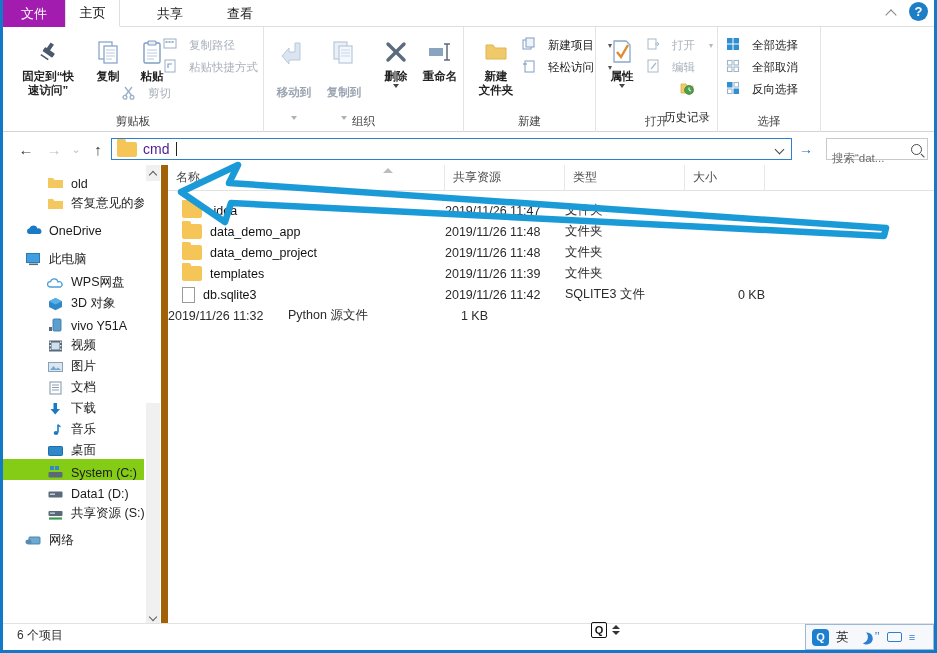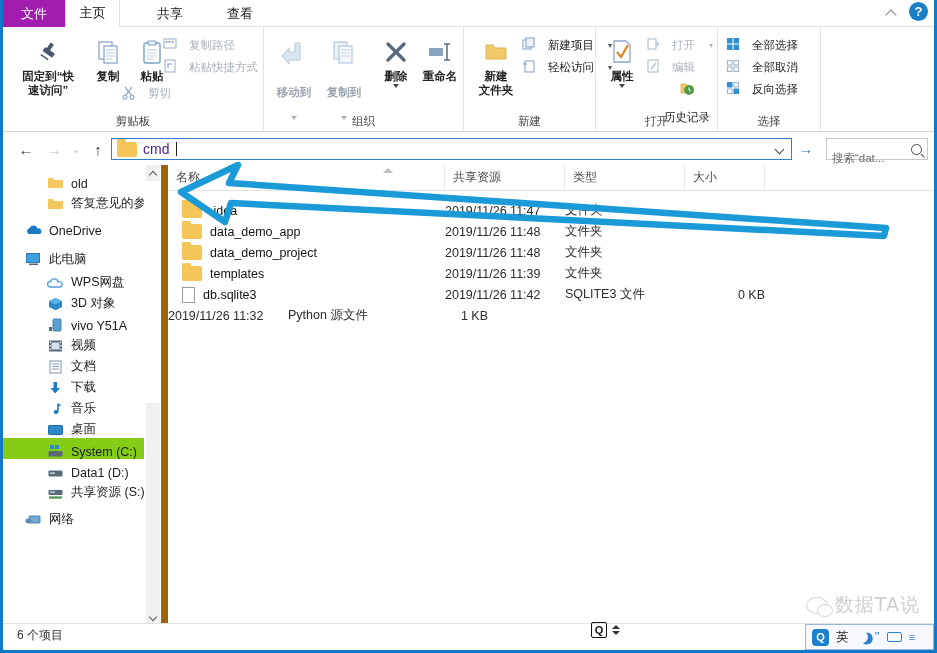--- a/index.html
+++ b/index.html
@@ -673,20 +673,29 @@
               <rect x="2.6" y="9.5" width="1.4" height="1.4"></rect>
               <rect x="13" y="2.5" width="1.4" height="1.4"></rect>
               <rect x="13" y="6" width="1.4" height="1.4"></rect>
               <rect x="13" y="9.5" width="1.4" height="1.4"></rect>
             </g>
         </svg>
       </span>
       <span>视频</span>
     </div>
 
+    <div class="sb-item indent2">
+      <span class="sb-ico">
+        <svg width="17" height="14" viewBox="0 0 17 14">
+          <rect x="1.5" y="2.5" width="14" height="9" fill="#dbe7f0" stroke="#8ba0b4" stroke-width="1"></rect>
+          <path d="M3 10 L6.5 6 L9 9 L11 7.5 L14 10 Z" fill="#6fa8d0"></path>
+        </svg>
+      </span>
+      <span>图片</span>
+    </div>
 
     <div class="sb-item indent2">
       <span class="sb-ico">
         <svg width="17" height="14" viewBox="0 0 17 14">
           <rect x="3" y="1" width="11" height="12" fill="#fff" stroke="#7d93a8" stroke-width="1"></rect>
           <g stroke="#7d93a8" stroke-width="0.9">
               <line x1="5" y1="4" x2="12" y2="4"></line>
               <line x1="5" y1="6.5" x2="12" y2="6.5"></line>
               <line x1="5" y1="9" x2="12" y2="9"></line>
             </g>
@@ -850,24 +859,20 @@
   </div>
 
   <div class="scrollwidget">
     <div class="q-box">Q</div>
     <div class="ud">
       <i class="u"></i>
       <i class="d"></i>
     </div>
   </div>
 
-  <div class="watermark">
-    <span class="wechat"></span>
-    <span>数据TA说</span>
-  </div>
 
   <div class="imebar">
     <span class="ime-logo">Q</span>
     <span class="ime-item">英</span>
     <span class="ime-moon"></span>
     <span class="ime-item" style="color:#2f7fd1">’’</span>
     <span class="ime-kb"></span>
     <span class="ime-item" style="color:#2f7fd1;font-size:11px;">≡</span>
   </div>
 

